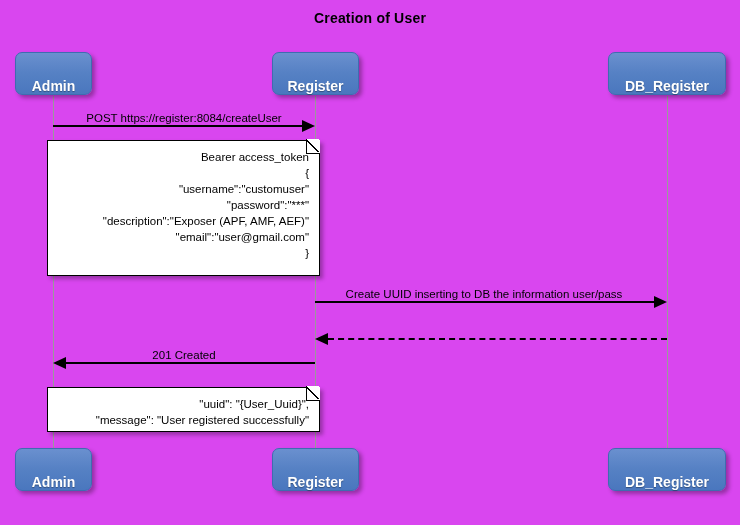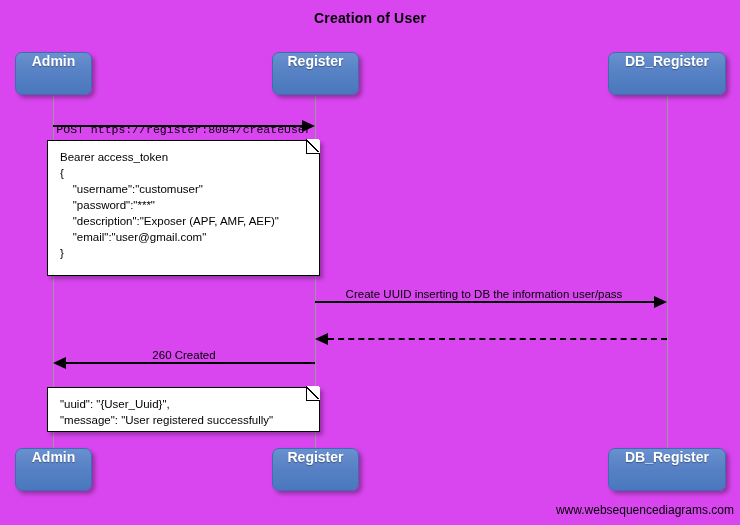--- a/index.html
+++ b/index.html
@@ -43,21 +43,21 @@
 
   
   .participant {
     position: absolute;
     height: 43px;
     border-radius: 7px;
     background: linear-gradient(to bottom, #6a90cf 0%, #5681c4 48%, #4a77be 100%);
     border: 1px solid #3f6cb0;
     box-shadow: 3px 3px 4px rgba(0,0,0,0.32);
     display: flex;
-    align-items: flex-start;
+    align-items: flex-end;
     justify-content: center;
     box-sizing: border-box;
   }
   .participant span {
     color: #ffffff;
     font-size: 14px;
     font-weight: bold;
     white-space: nowrap;
     text-shadow: 0 1px 1px rgba(0,0,0,0.35);
   }
@@ -94,20 +94,21 @@
   }
 
   
   .note {
     position: absolute;
     background: #ffffff;
     border: 1px solid #000000;
     box-shadow: 3px 3px 4px rgba(0,0,0,0.30);
     box-sizing: border-box;
     padding: 8px 10px 24px 12px;
+    text-align: right;
   }
   .note-fold {
     position: absolute;
     top: -1px;
     right: -1px;
     width: 13px;
     height: 13px;
     background: #ffffff;
     border-left: 1px solid #000000;
     border-bottom: 1px solid #000000;
@@ -152,21 +153,21 @@
   <div class="participant" style="left:15px; top:52px; width:77px;">
     <span>Admin</span>
   </div>
   <div class="participant" style="left:272px; top:52px; width:87px;">
     <span>Register</span>
   </div>
   <div class="participant" style="left:608px; top:52px; width:118px;">
     <span>DB_Register</span>
   </div>
 
-  <div class="msg-label" style="left:53px; top:123px; width:262px;font-family:Liberation Mono, monospace;">POST https://register:8084/createUser</div>
+  <div class="msg-label" style="left:53px; top:111px; width:262px;">POST https://register:8084/createUser</div>
   <div class="msg-line" style="left:53px; top:125px; width:258px;"></div>
   <div class="arrow-head right" style="left:302px; top:120px;"></div>
 
   <div class="note" style="left:47px; top:140px; width:273px; height:136px;">
     <div class="note-fold"></div>
     <div class="note-line">Bearer access_token</div>
     <div class="note-line">{</div>
     <div class="note-line">    "username":"customuser"</div>
     <div class="note-line">    "password":"***"</div>
     <div class="note-line">    "description":"Exposer (APF, AMF, AEF)"</div>
@@ -174,35 +175,34 @@
     <div class="note-line">}</div>
   </div>
 
   <div class="msg-label" style="left:308px; top:287px; width:352px;">Create UUID inserting to DB the information user/pass</div>
   <div class="msg-line" style="left:315px; top:301px; width:348px;"></div>
   <div class="arrow-head right" style="left:654px; top:296px;"></div>
 
   <div class="msg-line dashed" style="left:328px; top:338px; width:339px;"></div>
   <div class="arrow-head left" style="left:315px; top:333px;"></div>
 
-  <div class="msg-label" style="left:53px; top:348px; width:262px;">260 Created</div>
+  <div class="msg-label" style="left:53px; top:348px; width:262px;">201 Created</div>
   <div class="msg-line" style="left:66px; top:362px; width:249px;"></div>
   <div class="arrow-head left" style="left:53px; top:357px;"></div>
 
   <div class="note" style="left:47px; top:387px; width:273px; height:45px;">
     <div class="note-fold"></div>
     <div class="note-line">"uuid": "{User_Uuid}",</div>
     <div class="note-line">"message": "User registered successfully"</div>
   </div>
 
   <div class="participant" style="left:15px; top:448px; width:77px;">
     <span>Admin</span>
   </div>
   <div class="participant" style="left:272px; top:448px; width:87px;">
     <span>Register</span>
   </div>
   <div class="participant" style="left:608px; top:448px; width:118px;">
     <span>DB_Register</span>
   </div>
 
-  <div class="footer">www.websequencediagrams.com</div>
 
 </div>
 
 </body></html>

